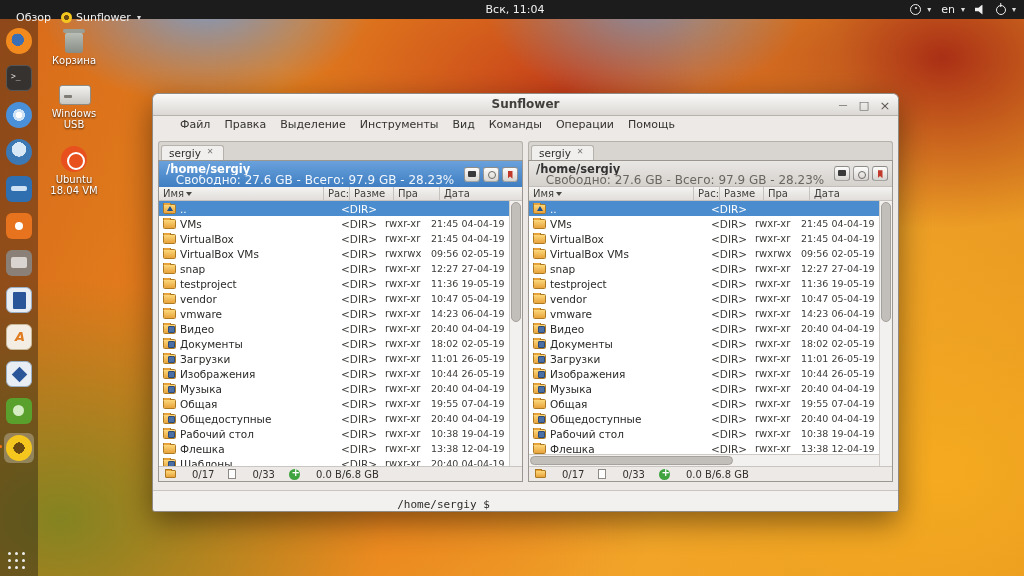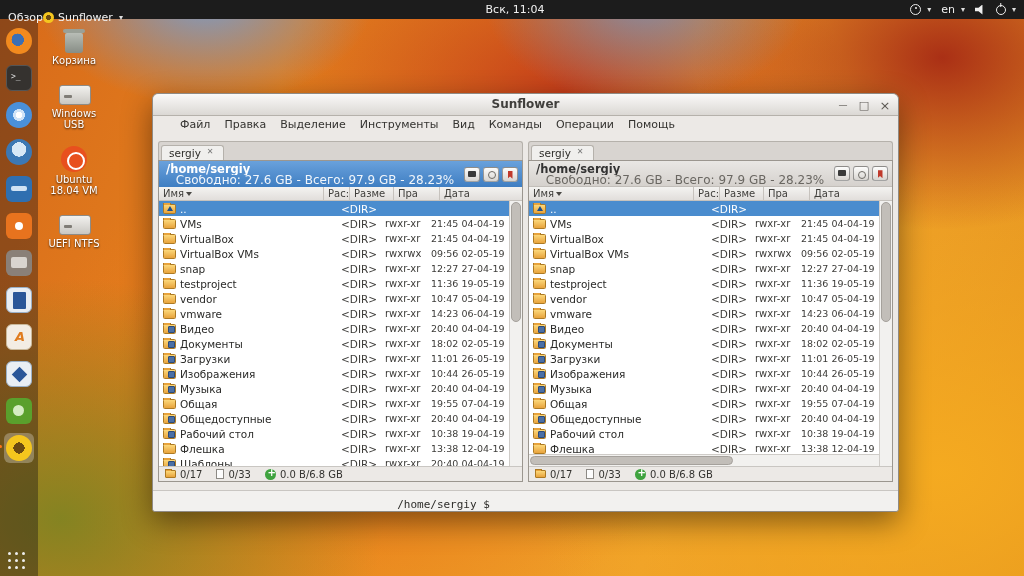--- a/index.html
+++ b/index.html
@@ -18,21 +18,21 @@
       radial-gradient(420px 320px at 35% 68%, rgba(236,122,26,.85), rgba(236,122,26,0) 80%),
       linear-gradient(115deg,#d86a1a 0%,#e88a1f 40%,#f0a22a 70%,#e2921f 100%);
   }
 
   
   .topbar {
     position:absolute; left:0; top:0; width:1024px; height:19px;
     background:#1c1c1c; color:#f1f1f1; font-size:11px;
     display:flex; align-items:center; z-index:50;
   }
-  .tb-left { display:flex; align-items:center; padding-left:8px; flex:1;margin-top:15px; }
+  .tb-left { display:flex; align-items:center; gap:10px; padding-left:16px; flex:1;margin-top:15px; }
   .tb-center { position:absolute; left:6px; right:0; text-align:center; pointer-events:none; }
   .tb-center span { pointer-events:auto; }
   .tb-right { display:flex; align-items:center; gap:10px; padding-right:8px; margin-left:auto; }
   .tb-item { cursor:default; display:inline-flex; align-items:center; gap:4px; }
   .caret::after { content:"▾"; font-size:8px; color:#ddd; margin-left:2px; }
   .sunflower-dot { width:11px; height:11px; border-radius:50%; display:inline-block;
     background:radial-gradient(circle,#6b4a12 0 30%,#f5c61e 31% 100%); }
   .acc-icon { width:11px; height:11px; border:1px solid #eee; border-radius:50%; display:inline-block; position:relative; }
   .acc-icon::after { content:""; position:absolute; left:3.5px; top:2px; width:2px; height:2px; background:#eee; border-radius:50%; }
   .vol-icon { width:11px; height:10px; display:inline-block; background:#eee;
@@ -176,21 +176,21 @@
 
   .vscroll { position:absolute; right:0; top:0; bottom:0; width:13px; background:#f2f1ef; border-left:1px solid #cfccc8; cursor:pointer; }
   .vthumb { position:absolute; left:1px; right:1px; top:1px; height:45%; background:#c2beb9;
     border:1px solid #a5a19c; border-radius:6px; }
   .hscroll { position:absolute; left:0; right:13px; bottom:0; height:12px; background:#f2f1ef; border-top:1px solid #cfccc8; cursor:pointer; }
   .hthumb { position:absolute; top:1px; bottom:1px; left:1px; width:58%; background:#c2beb9;
     border:1px solid #a5a19c; border-radius:6px; }
 
   .statusbar { height:15px; background:#ece9e6; border-top:1px solid #c9c6c2;
     display:flex; align-items:center; gap:14px; padding:0 6px; font-size:10px; color:#33322f; }
-  .st { display:flex; align-items:center; gap:4px; }
+  .st { display:flex; align-items:center; gap:16px; }
   .st-ic { display:inline-block; position:relative; }
   .st-dirs { width:11px; height:8px; background:linear-gradient(#fcd87a,#e8a33d); border:1px solid #ad7a22; border-radius:1px; }
   .st-dirs::before { content:""; position:absolute; top:-2.5px; left:-1px; width:5px; height:1.5px;
     background:#e8a33d; border:1px solid #ad7a22; border-bottom:none; }
   .st-files { width:8px; height:10px; background:#fdfdfd; border:1px solid #8d8a85; }
   .st-plus { width:11px; height:11px; background:#3fa33f; border-radius:50%; }
   .st-plus::before { content:"+"; position:absolute; left:2.5px; top:-1.5px; color:#fff; font-size:10px; font-weight:700; }
 
   .cmdline { height:21px; background:#f2f1ef; border-top:1px solid #c9c6c2; border-radius:0 0 3px 3px;
     display:flex; align-items:flex-end; justify-content:center; margin-top:auto; }
@@ -286,24 +286,20 @@
         <span class="dlabel">Корзина</span>
       </div>
       <div class="desk-icon">
         <i class="dic icon-drive"></i>
         <span class="dlabel">Windows USB</span>
       </div>
       <div class="desk-icon">
         <i class="dic icon-ubuntu"></i>
         <span class="dlabel">Ubuntu 18.04 VM</span>
       </div>
-      <div class="desk-icon">
-        <i class="dic icon-drive"></i>
-        <span class="dlabel">UEFI NTFS</span>
-      </div>
     </div>
 
   <div class="window">
 
     <div class="titlebar">
       <span class="title">Sunflower</span>
       <span class="win-controls">
         <span class="wc wc-min"></span>
         <span class="wc wc-max"></span>
         <span class="wc wc-close"></span>

